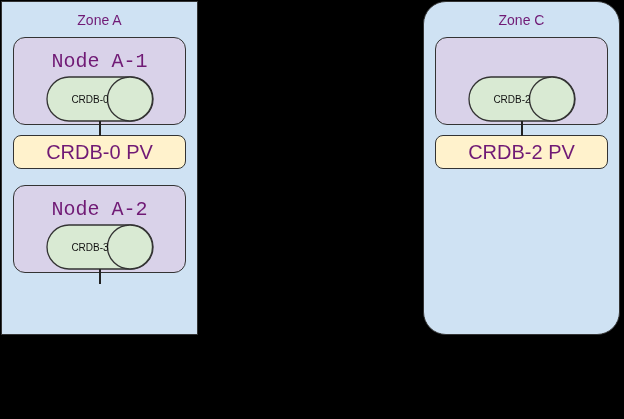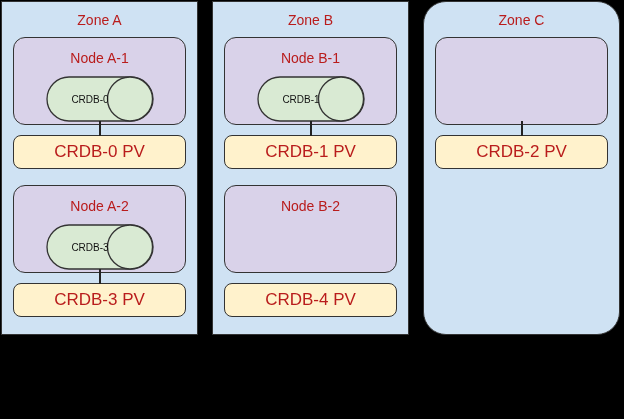--- a/index.html
+++ b/index.html
@@ -2,21 +2,21 @@
 <html><head>
 <meta charset="utf-8">
 <style>
   html, body { margin: 0; padding: 0; background: #000; }
   .canvas {
     position: relative;
     width: 624px;
     height: 419px;
     background: #000;
     font-family: "Liberation Sans", sans-serif;
-    color: #b91c1c;
+    color: #701a75;
     overflow: hidden;
   }
   .zone {
     position: absolute;
     top: 1px;
     width: 197px;
     height: 334px;
     background: #cfe2f3;
     border: 1px solid #333;
     box-sizing: border-box;
@@ -43,21 +43,22 @@
     box-sizing: border-box;
   }
   .node-1 { top: 35px; }
   .node-2 { top: 183px; }
   .node-label {
     position: absolute;
     top: 12px;
     left: 0;
     right: 0;
     text-align: center;
-    font-size: 14px;
+    font-size: 20px;
+    font-family: Liberation Mono, monospace;
   }
   .cyl {
     position: absolute;
     left: 50%;
     transform: translateX(-50%);
     top: 38px;
     width: 108px;
     height: 56px;
   }
   .cyl svg { display: block; }
@@ -71,21 +72,21 @@
     left: 11px;
     right: 11px;
     height: 34px;
     background: #fff2cc;
     border: 1px solid #333;
     border-radius: 8px;
     box-sizing: border-box;
     display: flex;
     align-items: center;
     justify-content: center;
-    font-size: 17px;
+    font-size: 20px;
   }
   .pv-1 { top: 133px; }
   .pv-2 { top: 281px; }
   .connector {
     position: absolute;
     left: 50%;
     width: 2px;
     margin-left: -1px;
     background: #222;
     z-index: 2;
@@ -120,55 +121,34 @@
       <div class="node-label">Node A-2</div>
       <div class="cyl">
         <svg width="108" height="46" viewBox="0 0 108 46">
           <rect x="1" y="1" width="106" height="44" rx="22" ry="22" fill="#d9ead3" stroke="#333" stroke-width="1.3"></rect>
           <ellipse cx="84" cy="23" rx="22.5" ry="22" fill="#d9ead3" stroke="#333" stroke-width="1.3"></ellipse>
           <text x="44" y="27" text-anchor="middle">CRDB-3</text>
         </svg>
       </div>
     </div>
     <div class="connector connector-2"></div>
-    <div class="pv pv-2">
-      <span>CRDB-3 PV</span>
-    </div>
   </div>
 
-  <div class="zone zone-b">
-    <div class="zone-title">Zone B</div>
-
-    <div class="node node-1">
-      <div class="node-label">Node B-1</div>
-      <div class="cyl">
-        <svg width="108" height="46" viewBox="0 0 108 46">
-          <rect x="1" y="1" width="106" height="44" rx="22" ry="22" fill="#d9ead3" stroke="#333" stroke-width="1.3"></rect>
-          <ellipse cx="84" cy="23" rx="22.5" ry="22" fill="#d9ead3" stroke="#333" stroke-width="1.3"></ellipse>
-          <text x="44" y="27" text-anchor="middle">CRDB-1</text>
-        </svg>
-      </div>
-    </div>
-    <div class="connector connector-1"></div>
-    <div class="pv pv-1">
-      <span>CRDB-1 PV</span>
-    </div>
-
-    <div class="node node-2">
-      <div class="node-label">Node B-2</div>
-    </div>
-    <div class="pv pv-2">
-      <span>CRDB-4 PV</span>
-    </div>
-  </div>
 
   <div class="zone zone-c">
     <div class="zone-title">Zone C</div>
 
     <div class="node node-1">
+      <div class="cyl">
+        <svg width="108" height="46" viewBox="0 0 108 46">
+          <rect x="1" y="1" width="106" height="44" rx="22" ry="22" fill="#d9ead3" stroke="#333" stroke-width="1.3"></rect>
+          <ellipse cx="84" cy="23" rx="22.5" ry="22" fill="#d9ead3" stroke="#333" stroke-width="1.3"></ellipse>
+          <text x="44" y="27" text-anchor="middle">CRDB-2</text>
+        </svg>
+      </div>
     </div>
     <div class="connector connector-1"></div>
     <div class="pv pv-1">
       <span>CRDB-2 PV</span>
     </div>
 
   </div>
 
 </div>
 

